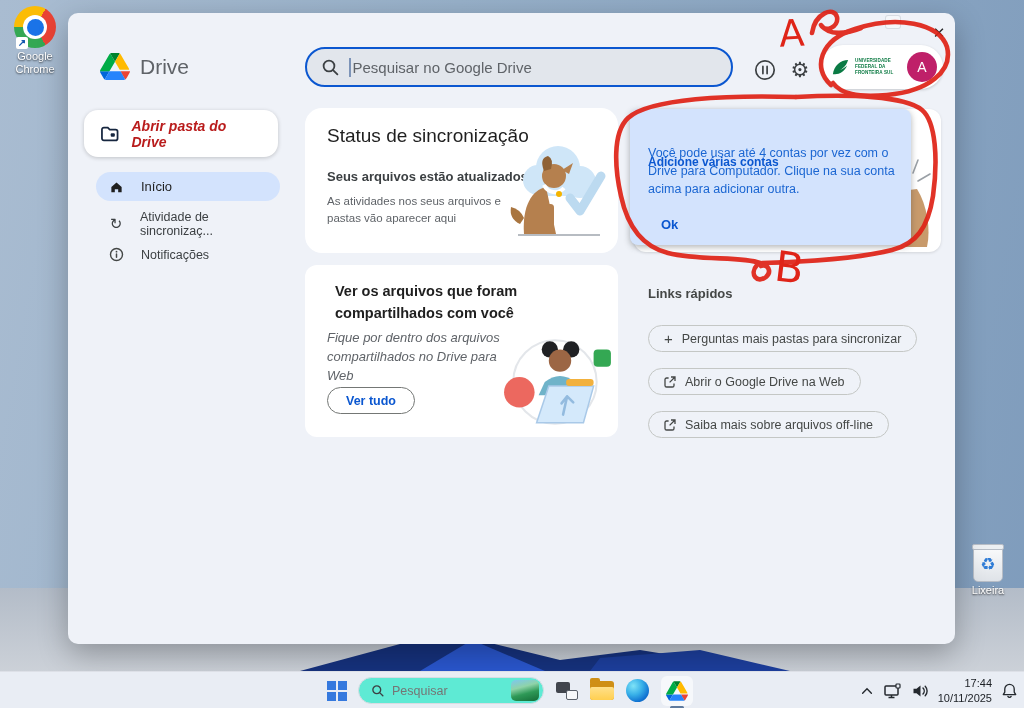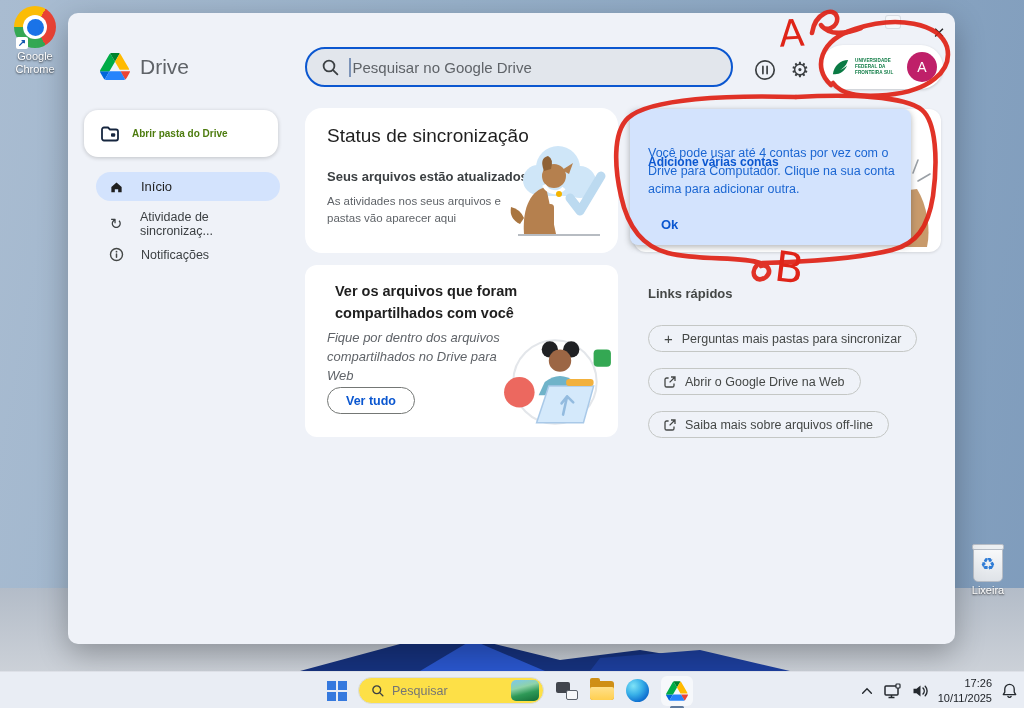--- a/index.html
+++ b/index.html
@@ -59,21 +59,21 @@
     border-radius:22px; box-shadow:0 1px 3px rgba(0,0,0,.18); display:flex; align-items:center;
     padding:0 6px 0 10px; gap:5px; cursor:pointer; }
   #account .org { font-size:4.6px; font-weight:bold; color:#0c7a43; line-height:1.25; letter-spacing:.1px; }
   #avatar { width:30px; height:30px; border-radius:50%; background:#bf2069; color:#fff;
     display:flex; align-items:center; justify-content:center; font-size:14px; margin-left:auto; }
 
   
   #open-drive-btn { position:absolute; left:16px; top:97px; width:194px; height:47px; background:#fff;
     border-radius:14px; box-shadow:0 1px 4px rgba(0,0,0,.2); display:flex; align-items:center;
     gap:12px; padding:0 16px; cursor:pointer; }
-  #open-drive-btn .lbl { font-size:10px; font-weight:bold; color:#4d7c0f; }
+  #open-drive-btn .lbl { font-size:14px; font-weight:bold; color:#b91c1c;font-style:italic; }
   .nav-item { position:absolute; left:28px; width:184px; height:29px; border-radius:15px;
     display:flex; align-items:center; gap:17px; padding:0 13px; cursor:pointer;
     font-size:12.5px; color:#3c4043; }
   .nav-item.active { background:#d3e3fd; color:#1f1f1f; font-size:13px; }
   .nav-item .ig { width:16px; text-align:center; font-family:"DejaVu Sans",sans-serif;
     font-size:15px; color:#3c4043; }
 
   
   .card { position:absolute; background:#fff; border-radius:12px; }
   #card-sync { left:237px; top:95px; width:313px; height:145px;border-radius:17px; }
@@ -109,21 +109,21 @@
     background:transparent; display:inline-flex; align-items:center; gap:9px; padding:0 15px;
     font-size:12.5px; color:#444746; cursor:pointer; font-family:"Liberation Sans",sans-serif; white-space:nowrap; }
   .qbtn .plus { font-size:15px; color:#444746; }
 
   
   #taskbar { position:absolute; left:0; top:671px; width:1024px; height:37px; background:#e9edf4;
     border-top:1px solid rgba(0,0,0,.05); z-index:5; }
   #tb-center { position:absolute; left:327px; top:0; height:37px; display:flex; align-items:center; gap:12px; }
   #start-btn { width:19px; height:19px; display:grid; grid-template-columns:9px 9px; grid-gap:1.5px; cursor:pointer; }
   #start-btn i { width:9px; height:9px; background:#3579de; }
-  #tb-search { width:186px; height:27px; background:#fde047; border:1px solid #d8dce3; border-radius:14px;
+  #tb-search { width:186px; height:27px; background:#5eead4; border:1px solid #d8dce3; border-radius:14px;
     display:flex; align-items:center; gap:8px; padding:0 4px 0 12px; cursor:pointer; }
   #tb-search input { flex:1; min-width:0; border:none; outline:none; background:transparent; font-size:12.5px;
     color:#3c4043; font-family:"Liberation Sans",sans-serif; }
   #tb-search .pic { width:28px; height:21px; border-radius:5px; flex:none;
     background:linear-gradient(165deg,#7cc7ee 0%,#8fd3a9 35%,#2e9957 62%,#156c38 100%); }
   #taskview { position:relative; width:22px; height:18px; cursor:pointer; }
   #taskview .b1 { position:absolute; left:0; top:0; width:14px; height:11px; background:#41454d; border-radius:2px; }
   #taskview .b2 { position:absolute; right:0; bottom:0; width:12px; height:10px; background:#f7f8fa;
     border:1.5px solid #5b616b; border-radius:2px; }
   #folder-icon { position:relative; width:24px; height:19px; cursor:pointer; }
@@ -374,21 +374,21 @@
           <rect x="13" y="2" width="4" height="4" rx="0.8" fill="#e9edf4" stroke="#24292e" stroke-width="1.2"></rect>
         </svg>
       </div>
       <div class="tray-ic">
         <svg width="18" height="16" viewBox="0 0 18 16">
           <path d="M2.5 5.8v4.4h3l4 3.4V2.4l-4 3.4Z" fill="#24292e"></path>
           <path d="M12 5 a4.3 4.3 0 0 1 0 6 M14.2 3.2 a7 7 0 0 1 0 9.6" fill="none" stroke="#24292e" stroke-width="1.4" stroke-linecap="round"></path>
         </svg>
       </div>
       <div id="clock">
-        <div>17:26</div>
+        <div>17:44</div>
         <div>10/11/2025</div>
       </div>
       <div class="tray-ic">
         <svg width="17" height="17" viewBox="0 0 18 18">
           <path d="M9 2.5a5 5 0 0 1 5 5v3.2l1.6 2.6H2.4L4 10.7V7.5a5 5 0 0 1 5-5Z" fill="none" stroke="#24292e" stroke-width="1.4" stroke-linejoin="round"></path>
           <path d="M7.3 15.2a1.9 1.9 0 0 0 3.4 0" fill="none" stroke="#24292e" stroke-width="1.4" stroke-linecap="round"></path>
         </svg>
       </div>
     </div>
   </div>

